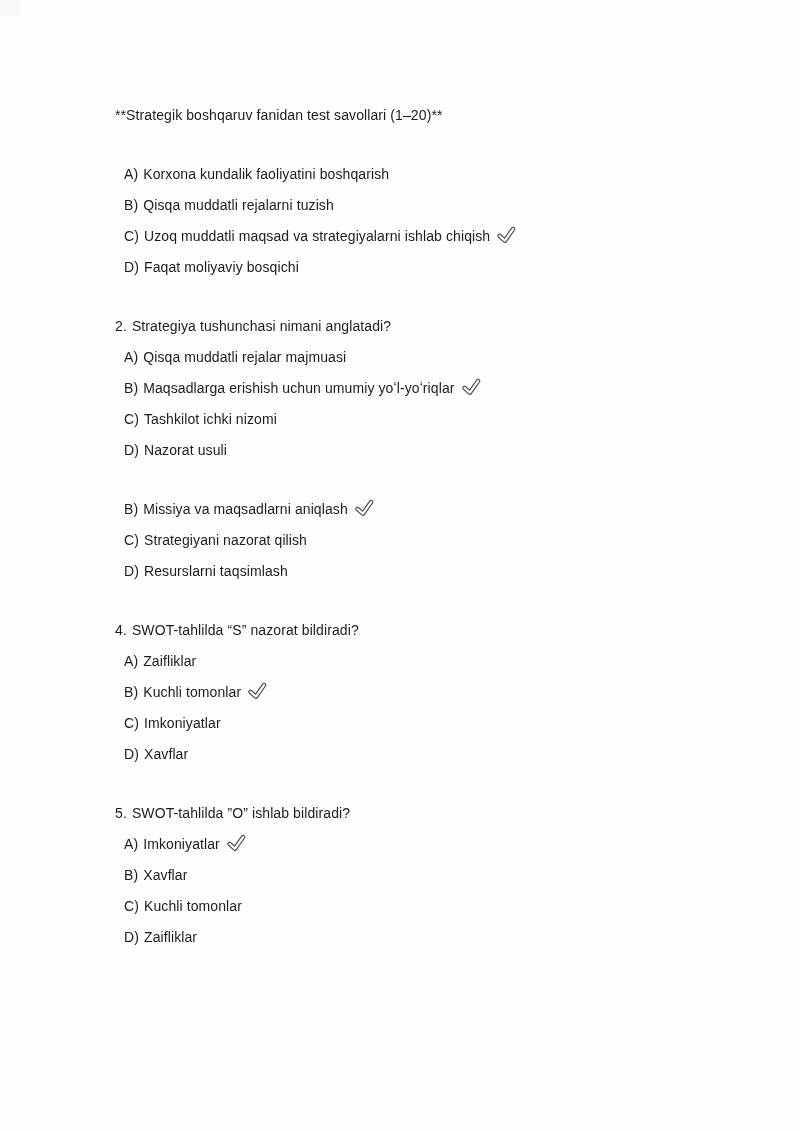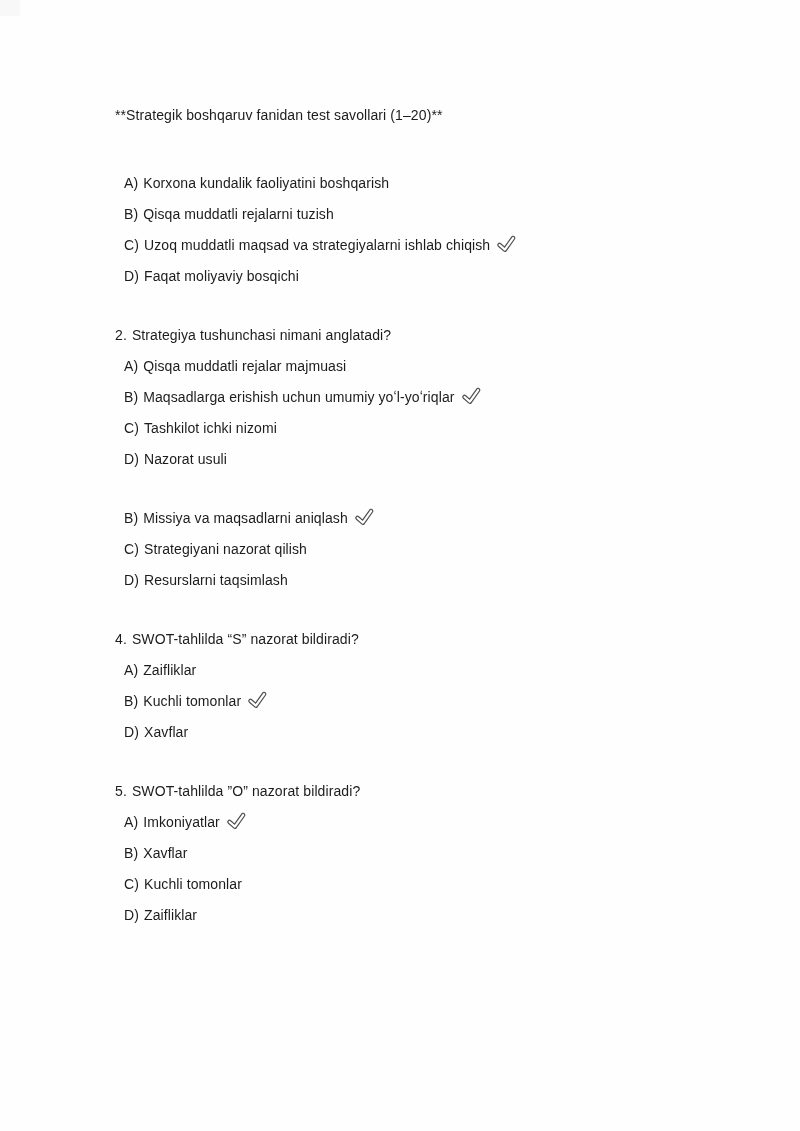--- a/index.html
+++ b/index.html
@@ -28,21 +28,21 @@
     left: 0;
     top: 0;
     width: 20px;
     height: 16px;
     background: #f8f8f8;
   }
   .doc-title {
     font-size: 14px;
     line-height: 20px;
     height: 20px;
-    margin-bottom: 43px;
+    margin-bottom: 34px;
     letter-spacing: 0.1px;
     white-space: nowrap;
   }
   .question {
     margin-bottom: 28px;
   }
   .q-line {
     font-size: 14px;
     line-height: 31px;
     height: 31px;
@@ -121,27 +121,28 @@
   <div class="question">
     <div class="q-line">
       <span class="q-num">4.</span><span>SWOT-tahlilda “S” nazorat bildiradi?</span>
     </div>
     <div class="options">
       <div class="option"><span class="opt-label">A)</span><span>Zaifliklar</span></div>
       <div class="option"><span class="opt-label">B)</span><span>Kuchli tomonlar</span><span class="check"><svg width="19" height="16" viewBox="0 0 19 16">
               <path d="M2.5 8.5 L7.5 13.5 L16.5 2.5" fill="none" stroke="#4f4f4f" stroke-width="4.6" stroke-linecap="round" stroke-linejoin="round"></path>
               <path d="M2.5 8.5 L7.5 13.5 L16.5 2.5" fill="none" stroke="#ffffff" stroke-width="2.2" stroke-linecap="round" stroke-linejoin="round"></path>
             </svg></span></div>
+      <div class="option"><span class="opt-label">C)</span><span>Imkoniyatlar</span></div>
       <div class="option"><span class="opt-label">D)</span><span>Xavflar</span></div>
     </div>
   </div>
 
   <div class="question">
     <div class="q-line">
-      <span class="q-num">5.</span><span>SWOT-tahlilda ”O” nazorat bildiradi?</span>
+      <span class="q-num">5.</span><span>SWOT-tahlilda ”O” ishlab bildiradi?</span>
     </div>
     <div class="options">
       <div class="option"><span class="opt-label">A)</span><span>Imkoniyatlar</span><span class="check"><svg width="19" height="16" viewBox="0 0 19 16">
               <path d="M2.5 8.5 L7.5 13.5 L16.5 2.5" fill="none" stroke="#4f4f4f" stroke-width="4.6" stroke-linecap="round" stroke-linejoin="round"></path>
               <path d="M2.5 8.5 L7.5 13.5 L16.5 2.5" fill="none" stroke="#ffffff" stroke-width="2.2" stroke-linecap="round" stroke-linejoin="round"></path>
             </svg></span></div>
       <div class="option"><span class="opt-label">B)</span><span>Xavflar</span></div>
       <div class="option"><span class="opt-label">C)</span><span>Kuchli tomonlar</span></div>
       <div class="option"><span class="opt-label">D)</span><span>Zaifliklar</span></div>
     </div>

